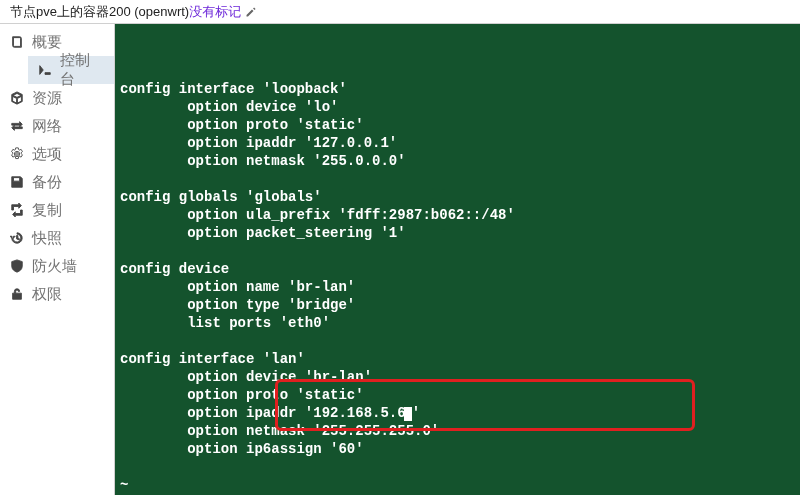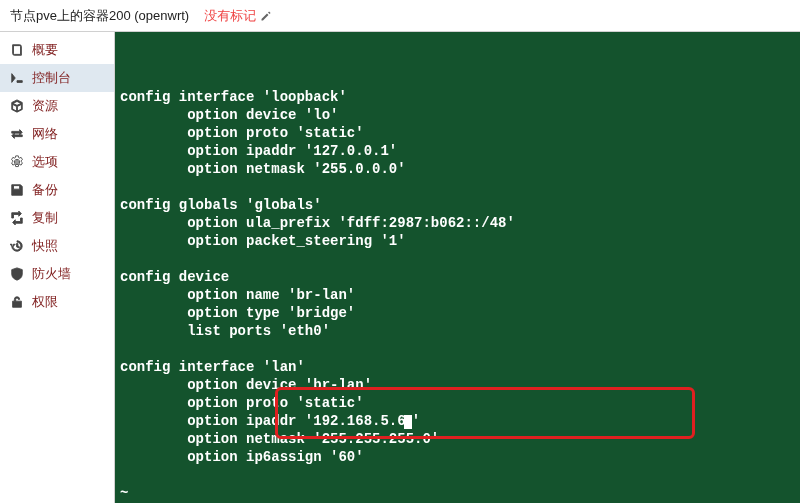--- a/index.html
+++ b/index.html
@@ -1,46 +1,46 @@
 <!DOCTYPE html>
 <html><head>
 <meta charset="utf-8">
 <style>
   * { box-sizing: border-box; margin: 0; padding: 0; }
   html, body { width: 800px; height: 503px; font-family: "Helvetica Neue", Arial, sans-serif; font-size: 13px; color: #333; overflow: hidden; }
   .header {
-    height: 32px;
+    height: 24px;
     border-bottom: 1px solid #d0d0d0;
     display: flex;
     align-items: center;
     padding: 0 10px;
     background: #fff;
   }
   .header .title { font-size: 13px; color: #222; }
-  .header .tags { margin-left: 15px; color: #ef4444; display: flex; align-items: center; gap: 4px; }
+  .header .tags { color: #6d28d9; display: flex; align-items: center; gap: 4px; }
   .header .pencil { width: 12px; height: 12px; fill: #666; }
   .body { display: flex; height: calc(503px - 32px); }
   .sidebar {
     width: 115px;
     border-right: 1px solid #d0d0d0;
     background: #fff;
     padding-top: 4px;
   }
   .sidebar-item {
     display: flex;
     align-items: center;
     height: 28px;
     padding: 0 10px;
     cursor: pointer;
     gap: 8px;
   }
-  .sidebar-item.active { background: #dfe8f0; }
+  .sidebar-item.active { background: #dfe8f0; margin-left: 28px; }
   .sidebar-item .icon { width: 14px; height: 14px; display: flex; align-items: center; justify-content: center; }
   .sidebar-item .icon svg { width: 14px; height: 14px; fill: #444; stroke: #444; }
-  .sidebar-item .label { font-size: 13px; color: #7f1d1d; }
+  .sidebar-item .label { font-size: 15px; color: #737373; }
   .terminal {
     flex: 1;
     background: #14532d;
     color: #fff;
     font-family: "Courier New", monospace;
     font-size: 14px;
     font-weight: bold;
     line-height: 18px;
     padding: 20px 5px 5px 5px;
     position: relative;

